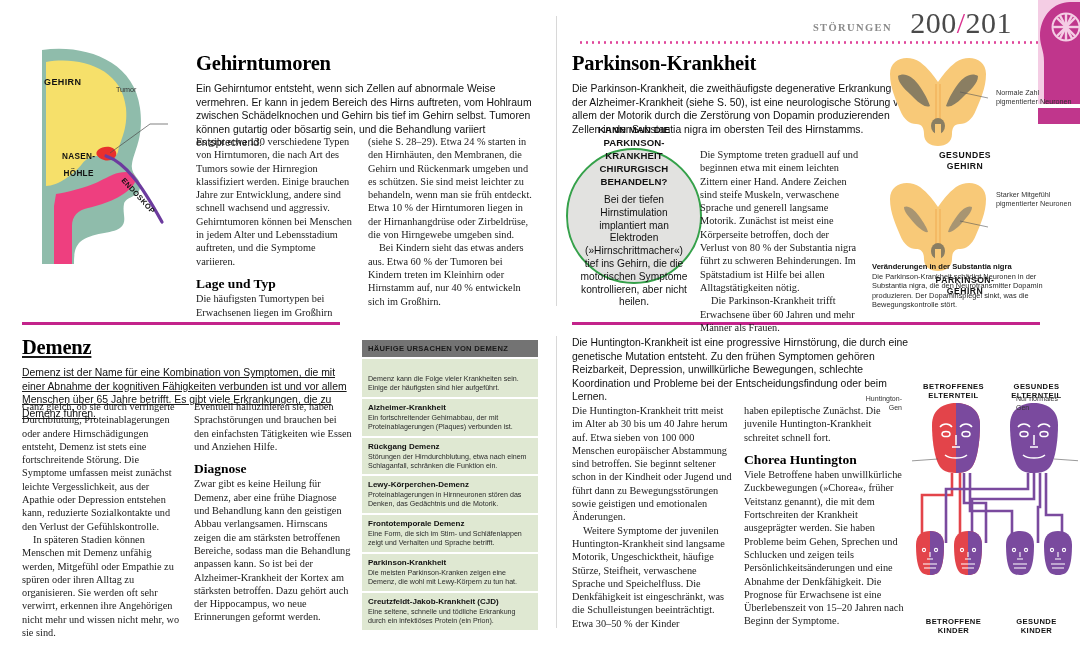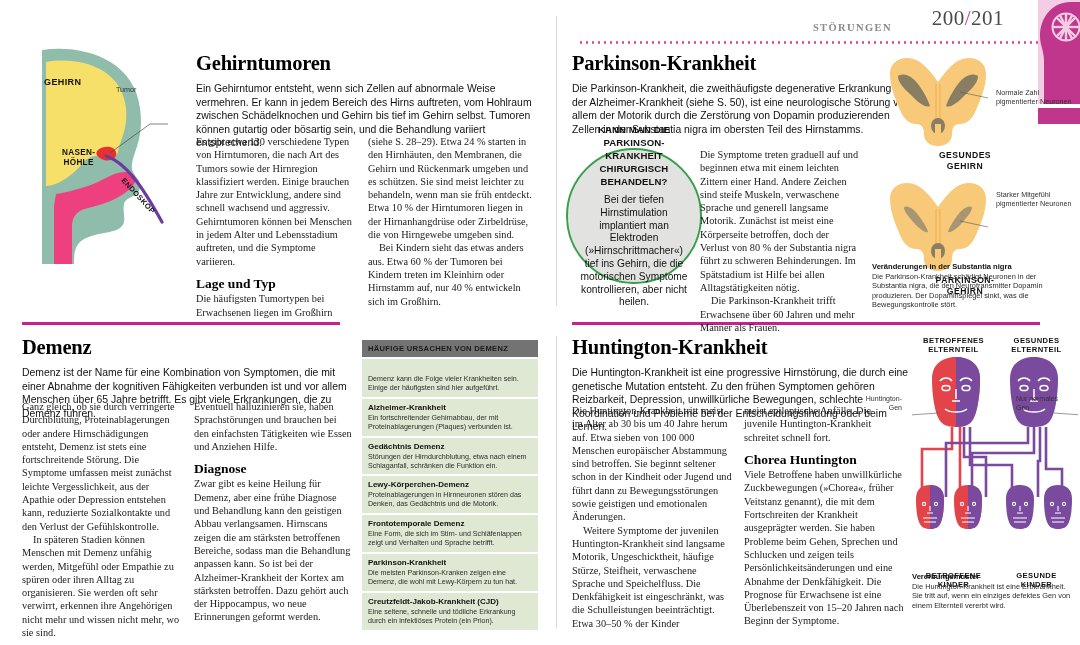--- a/index.html
+++ b/index.html
@@ -13,23 +13,23 @@
   .page{position:relative;width:1080px;height:645px;}
 
   
   .header-strip{position:absolute;top:0;left:540px;width:540px;height:46px;}
   .hdr-label{
     position:absolute;right:188px;top:22px;
     font-size:10.5px;letter-spacing:1.4px;font-weight:700;
     color:#8a8a8a;font-family:"Liberation Serif", serif;
   }
   .hdr-nums{
-    position:absolute;right:76px;top:6px;
+    position:absolute;right:68px;top:6px;
     font-family:"Liberation Serif", serif;
-    font-size:21px;color:#4a4a4a;letter-spacing:.5px;
+    font-size:30px;color:#4a4a4a;letter-spacing:.5px;
     white-space:nowrap;
   }
   .hdr-nums .slash{color:#d9318e;}
   .dotline{
     position:absolute;left:578px;top:41px;width:462px;height:3px;
     background-image:radial-gradient(circle, #e0469b 1.1px, rgba(0,0,0,0) 1.2px);
     background-size:6px 3px;background-repeat:repeat-x;
   }
   
   .tab{position:absolute;right:0;top:0;width:42px;height:112px;background:#f4cde4;}
@@ -64,21 +64,21 @@
   .body-col p{margin:0;}
   .body-col p.ind{text-indent:11px;}
 
   .cap-t{font-size:7.6px;font-weight:700;line-height:9.6px;color:#111;margin:0;}
   .cap-b{font-size:7.4px;line-height:9.5px;color:#2a2a2a;margin:0;}
 
   
   .headfig{position:absolute;left:22px;top:46px;width:150px;height:218px;}
   .headfig svg{display:block;}
   .lbl-gehirn{position:absolute;left:44px;top:77px;font-size:9px;font-weight:700;letter-spacing:.4px;color:#111;}
-  .lbl-nasen{position:absolute;left:62px;top:148px;font-size:8.2px;font-weight:700;letter-spacing:.3px;color:#111;line-height:10px;text-align:center;}
+  .lbl-nasen{position:absolute;left:62px;top:148px;font-size:8.2px;font-weight:700;letter-spacing:.3px;color:#111;line-height:17px;text-align:center;}
   .lbl-tumor{position:absolute;left:116px;top:85px;font-size:7.2px;color:#333;}
   .lbl-endo{position:absolute;left:126px;top:176px;font-size:7.4px;font-weight:700;letter-spacing:.4px;color:#111;transform:rotate(47deg);transform-origin:left top;}
   .headcap{position:absolute;left:22px;top:266px;width:152px;}
 
   
   .gt-head{position:absolute;left:196px;top:52px;width:344px;}
   .gt-colL{position:absolute;left:196px;top:135px;width:158px;}
   .gt-colR{position:absolute;left:368px;top:135px;width:164px;}
 
   
@@ -92,21 +92,21 @@
   }
   .circle .q{font-size:9.6px;font-weight:700;line-height:13px;letter-spacing:.1px;color:#111;}
   .circle .a{font-size:10.2px;line-height:12.8px;color:#111;margin-top:6px;}
 
   .pk-figs{position:absolute;left:880px;top:52px;width:148px;}
   .pk-lbl{font-size:8.6px;font-weight:700;letter-spacing:.5px;line-height:10.6px;text-align:center;color:#111;}
   .tiny-note{position:absolute;font-size:7.2px;line-height:9px;color:#333;}
   .pk-cap{position:absolute;left:872px;top:262px;width:200px;}
 
   
-  .dz-head{position:absolute;left:22px;top:336px;width:330px;}
+  .dz-head{position:absolute;left:22px;top:336px;width:330px;text-decoration:underline;}
   .dz-colL{position:absolute;left:22px;top:400px;width:160px;}
   .dz-colR{position:absolute;left:194px;top:400px;width:158px;}
 
   .causes{position:absolute;left:362px;top:340px;width:176px;}
   .causes .ctitle{
     background:#737373;padding:4px 6px;font-size:7.6px;font-weight:700;
     letter-spacing:.3px;color:#1a1a1a;
   }
   .causes .citem{background:#dfe8d2;padding:4px 6px;margin-top:2px;}
   .causes .citem .ch{font-size:8px;font-weight:700;color:#111;line-height:10px;}
@@ -269,21 +269,21 @@
   <div class="causes">
     <div class="ctitle">HÄUFIGE URSACHEN VON DEMENZ</div>
     <div class="citem first">
       <div class="cb">Demenz kann die Folge vieler Krankheiten sein. Einige der häufigsten sind hier aufgeführt.</div>
     </div>
     <div class="citem">
       <div class="ch">Alzheimer-Krankheit</div>
       <div class="cb">Ein fortschreitender Gehirnabbau, der mit Proteinablagerungen (Plaques) verbunden ist.</div>
     </div>
     <div class="citem">
-      <div class="ch">Gedächtnis Demenz</div>
+      <div class="ch">Rückgang Demenz</div>
       <div class="cb">Störungen der Hirndurchblutung, etwa nach einem Schlaganfall, schränken die Funktion ein.</div>
     </div>
     <div class="citem">
       <div class="ch">Lewy-Körperchen-Demenz</div>
       <div class="cb">Proteinablagerungen in Hirnneuronen stören das Denken, das Gedächtnis und die Motorik.</div>
     </div>
     <div class="citem">
       <div class="ch">Frontotemporale Demenz</div>
       <div class="cb">Eine Form, die sich im Stirn- und Schläfenlappen zeigt und Verhalten und Sprache betrifft.</div>
     </div>
@@ -291,35 +291,34 @@
       <div class="ch">Parkinson-Krankheit</div>
       <div class="cb">Die meisten Parkinson-Kranken zeigen eine Demenz, die wohl mit Lewy-Körpern zu tun hat.</div>
     </div>
     <div class="citem">
       <div class="ch">Creutzfeldt-Jakob-Krankheit (CJD)</div>
       <div class="cb">Eine seltene, schnelle und tödliche Erkrankung durch ein infektiöses Protein (ein Prion).</div>
     </div>
   </div>
 
   <div class="ht-head">
-    <h2 class="sec">Huntington-Krankheit</h2>
     <div class="intro">Die Huntington-Krankheit ist eine progressive Hirnstörung, die durch eine genetische Mutation entsteht. Zu den frühen Symptomen gehören Reizbarkeit, Depression, unwillkürliche Bewegungen, schlechte Koordination und Probleme bei der Entscheidungsfindung oder beim Lernen.</div>
   </div>
   <div class="ht-colL body-col">
     <p>Die Huntington-Krankheit tritt meist im Alter ab 30 bis um 40 Jahre herum auf. Etwa sieben von 100 000 Menschen europäischer Abstammung sind betroffen. Sie beginnt seltener schon in der Kindheit oder Jugend und führt dann zu Bewegungsstörungen sowie geistigen und emotionalen Änderungen.</p>
     <p class="ind">Weitere Symptome der juvenilen Huntington-Krankheit sind langsame Motorik, Ungeschicktheit, häufige Stürze, Steifheit, verwaschene Sprache und Speichelfluss. Die Denkfähigkeit ist eingeschränkt, was die Schulleistungen beeinträchtigt. Etwa 30–50 % der Kinder</p>
   </div>
   <div class="ht-colR body-col">
-    <p>meist epileptische Anfälle. Die juvenile Huntington-Krankheit schreitet schnell fort.</p>
+    <p>haben epileptische Zunächst. Die juvenile Huntington-Krankheit schreitet schnell fort.</p>
     <h3 class="sub">Chorea Huntington</h3>
     <p>Viele Betroffene haben unwillkürliche Zuckbewegungen (»Chorea«, früher Veitstanz genannt), die mit dem Fortschreiten der Krankheit ausgeprägter werden. Sie haben Probleme beim Gehen, Sprechen und Schlucken und zeigen teils Persönlichkeitsänderungen und eine Abnahme der Denkfähigkeit. Die Prognose für Erwachsene ist eine Überlebenszeit von 15–20 Jahren nach Beginn der Symptome.</p>
   </div>
 
   <div class="ht-fig">
-    <div style="display:flex;justify-content:space-around;">
+    <div style="display:flex;justify-content:space-around;margin-top:46px;">
       <div class="ht-lbl" style="width:78px;white-space:pre-line;">BETROFFENES
 ELTERNTEIL</div>
       <div class="ht-lbl" style="width:78px;white-space:pre-line;">GESUNDES
 ELTERNTEIL</div>
     </div>
 
     <svg width="166" height="212" viewBox="0 0 166 212" style="display:block;margin-top:2px;">
 
       <g>
         <path d="M20 22 C20 6 32 0 44 0 C56 0 68 6 68 22 C68 36 66 50 63 58 C60 66 56 70 44 70 C32 70 28 66 25 58 C22 50 20 36 20 22 Z" fill="#e3444a"></path>
@@ -401,18 +400,14 @@
       <div class="ht-lbl" style="width:78px;white-space:pre-line;">GESUNDE
 KINDER</div>
     </div>
   </div>
 
   <div class="ht-note" style="left:846px;top:395px;width:56px;white-space:pre-line;text-align:right;">Huntington-
 Gen</div>
   <div class="ht-note" style="left:1016px;top:395px;width:62px;white-space:pre-line;">Nur normales
 Gen</div>
 
-  <div class="ht-cap">
-    <p class="cap-t">Vererbungsmuster</p>
-    <p class="cap-b">Die Huntington-Krankheit ist eine Erbkrankheit. Sie tritt auf, wenn ein einziges defektes Gen von einem Elternteil vererbt wird.</p>
-  </div>
 
 </div>
 
 </body></html>

